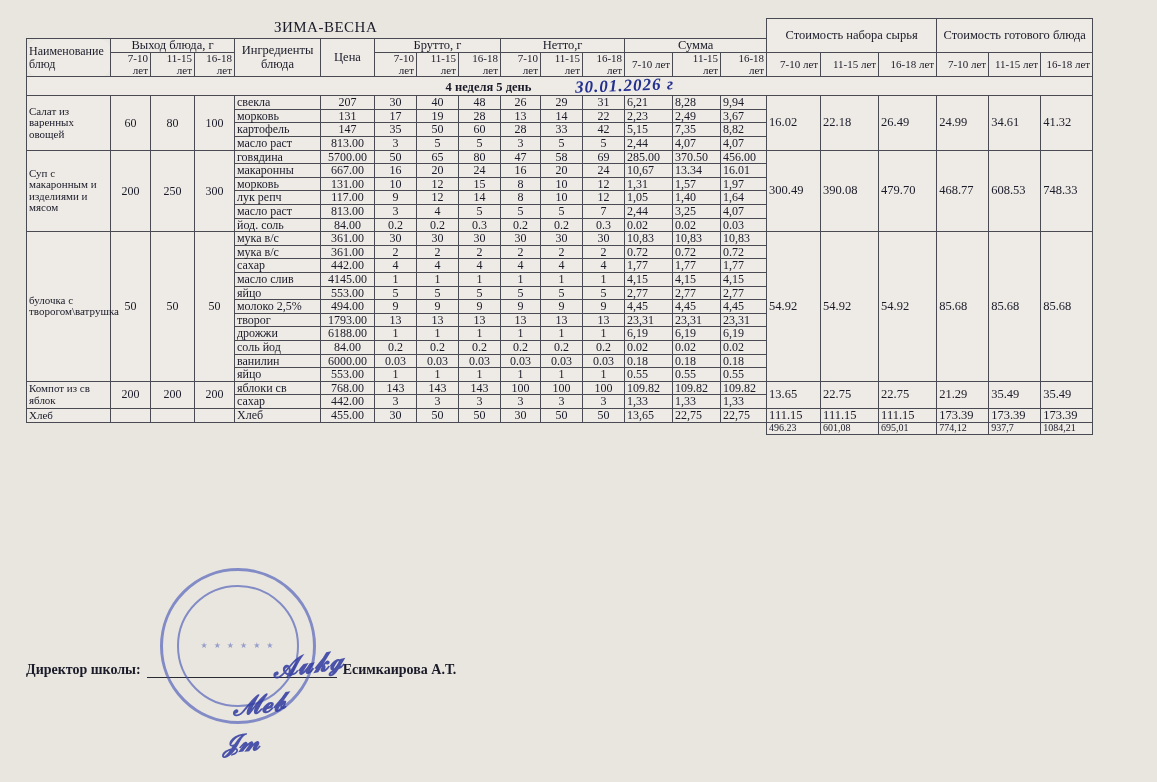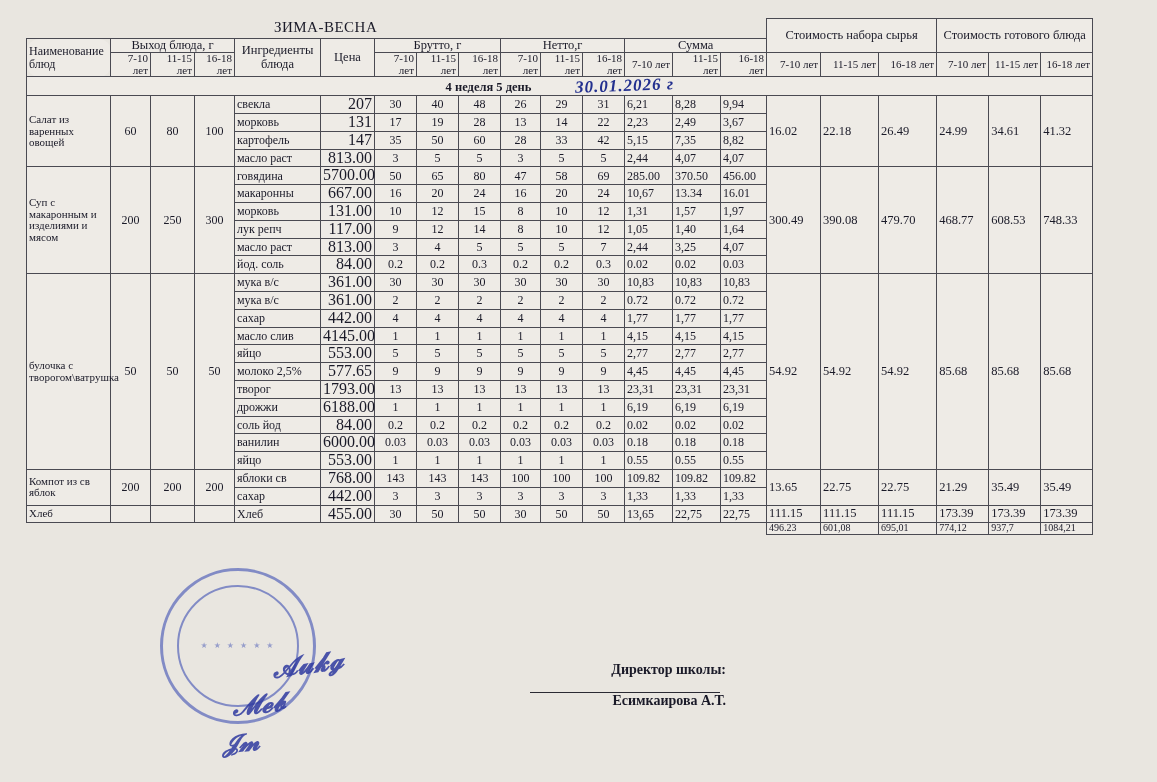--- a/index.html
+++ b/index.html
@@ -37,21 +37,21 @@
     font-size:15px;
     letter-spacing:.5px;
     border:none !important;
     background:transparent !important;
     padding-bottom:4px;
   }
   .hdr-main{text-align:center;font-weight:bold;font-size:12.5px;}
   .hdr-sub{text-align:right;font-weight:bold;font-size:11px;}
   .hdr-left{text-align:left;font-weight:bold;font-size:12px;padding-left:3px;border-radius:12px;}
   .num{text-align:center;font-size:12px;}
-  .numr{text-align:right;padding-right:4px;font-size:16px;}
+  .numr{text-align:center;padding-right:4px;font-size:12px;}
   .ing{text-align:left;padding-left:4px;font-size:12px;}
   .dish{text-align:left;padding-left:4px;font-size:11px;vertical-align:top;padding-top:3px;margin-left:31px;}
   .cost{text-align:left;padding-left:4px;font-size:12.5px;vertical-align:top;padding-top:2px;}
   .weekrow td{
     text-align:center;
     font-weight:bold;
     font-size:12.5px;
     position:relative;
     height:18px;
   }
@@ -76,21 +76,20 @@
     top:662px;
     width:700px;
     font-size:14px;
     font-weight:bold;
   }
   .sigrow{
     display:flex;
     align-items:flex-end;
     margin-bottom:19px;
     white-space:nowrap;
-    flex-direction:column;
   }
   .sigrow .lbl{font-weight:bold;}
   .sigrow .line{
     display:inline-block;
     border-bottom:1px solid #2a2a33;
     height:14px;
     margin:0 6px;
   }
   .sigrow .nm{font-weight:bold;}
 
@@ -432,21 +431,21 @@
           <td class="num">5</td>
           <td class="num">5</td>
           <td class="num">5</td>
           <td class="num">5</td>
           <td class="ing">2,77</td>
           <td class="ing">2,77</td>
           <td class="ing">2,77</td>
         </tr>
         <tr>
           <td class="ing">молоко 2,5%</td>
-          <td class="numr">577.65</td>
+          <td class="numr">494.00</td>
           <td class="num">9</td>
           <td class="num">9</td>
           <td class="num">9</td>
           <td class="num">9</td>
           <td class="num">9</td>
           <td class="num">9</td>
           <td class="ing">4,45</td>
           <td class="ing">4,45</td>
           <td class="ing">4,45</td>
         </tr>

